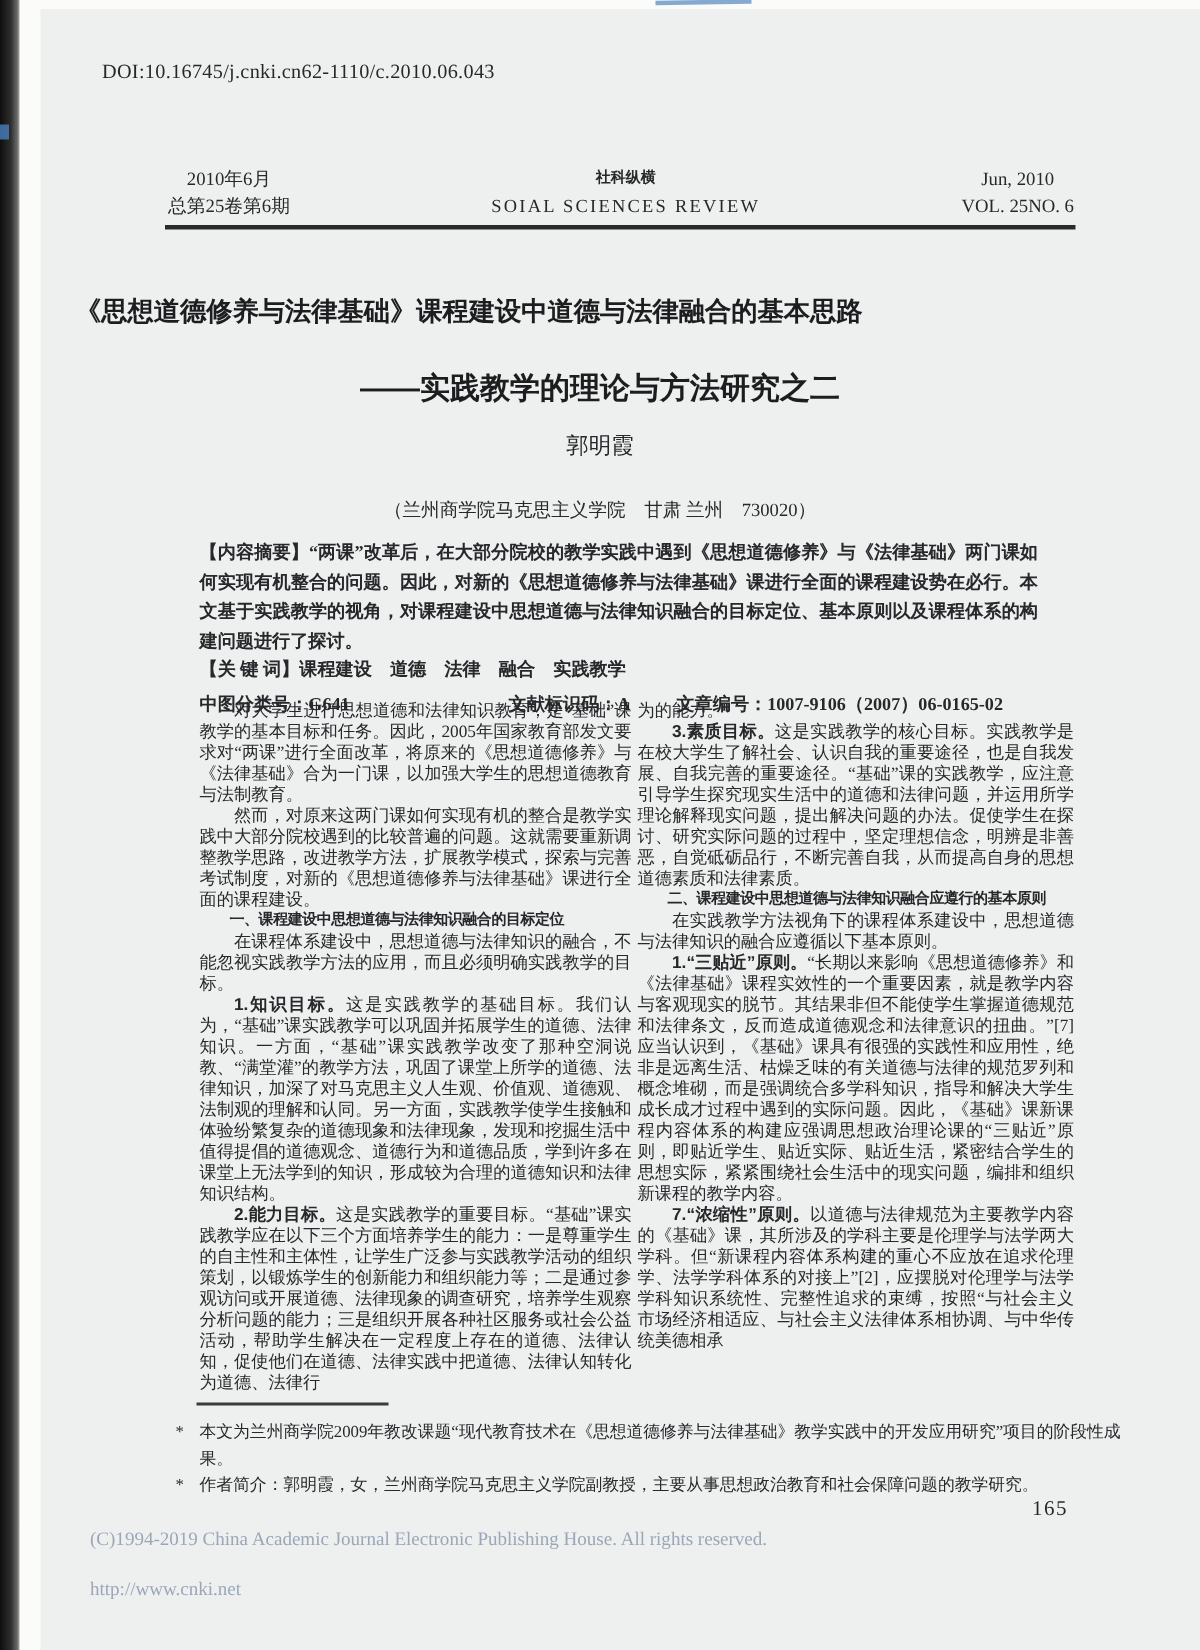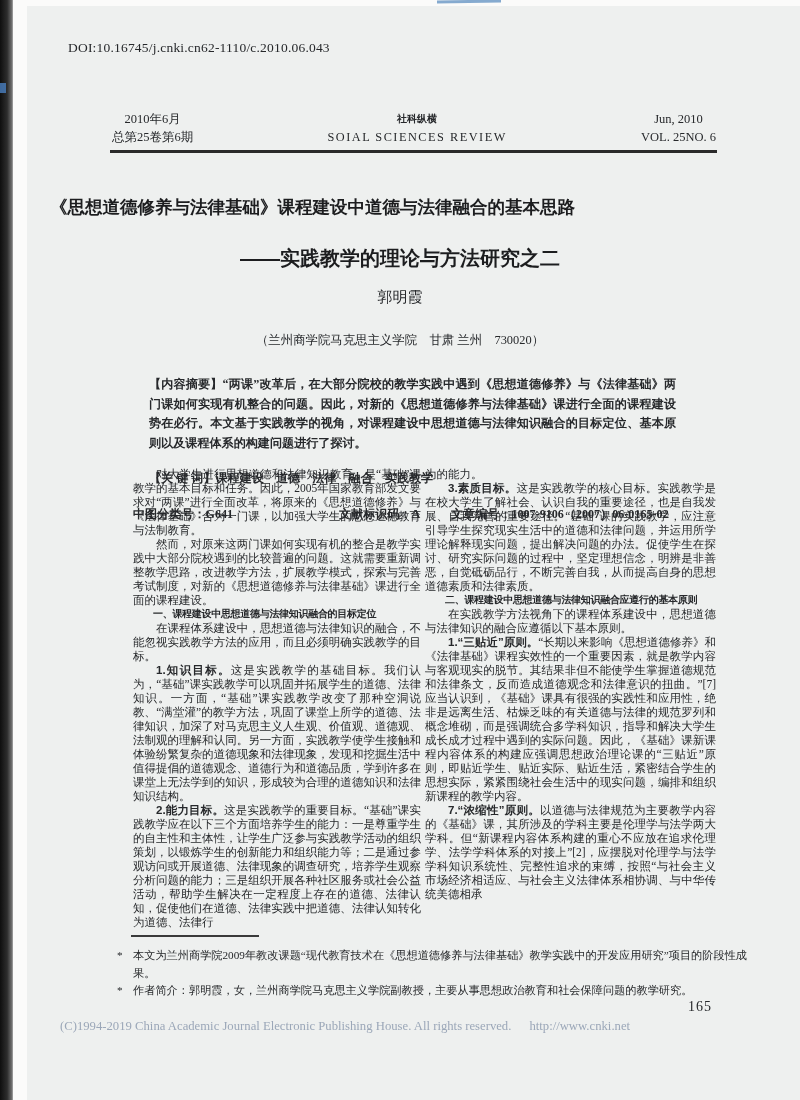--- a/index.html
+++ b/index.html
@@ -25,21 +25,21 @@
 
   .title{position:absolute;left:50px;top:195px;width:700px;margin:0;
     font-family:"Liberation Sans","DejaVu Sans",sans-serif;font-weight:800;font-size:17.5px;color:#1c1d1f;}
   .subtitle{position:absolute;left:50px;top:245px;width:700px;margin:0;text-align:center;
     font-family:"Liberation Sans","DejaVu Sans",sans-serif;font-weight:700;font-size:20px;color:#1c1d1f;}
   .author{position:absolute;left:50px;top:288px;width:700px;text-align:center;font-size:15px;}
   .affil{position:absolute;left:50px;top:332px;width:700px;text-align:center;font-size:12.4px;}
 
   .abstract-block{position:absolute;left:133px;top:359px;width:559px;
     font-size:12.1px;line-height:19.5px;font-weight:600;text-align:justify;}
-  .abstract-block p{margin:16px;}
+  .abstract-block p{margin:0;}
   .abs-label{font-weight:700;}
   .meta{display:flex;margin-top:3px;}
   .meta .m1{width:206px;}
   .meta .m2{width:112px;}
   .meta .m3{flex:1;}
 
   .cols{position:absolute;left:133px;top:455px;width:583px;}
   .col{position:absolute;top:12px;font-size:11.5px;line-height:14px;text-align:justify;}
   .col-left{left:0;width:288px;}
   .col-right{left:292px;width:291px;}
@@ -51,21 +51,21 @@
 
   .fn-rule{position:absolute;left:131px;top:935px;width:128px;height:2px;background:#3a3a3a;}
   .footnotes{position:absolute;left:117px;top:947px;width:632px;font-size:11.2px;line-height:17.5px;}
   .fn{display:flex;}
   .fn-m{width:16px;flex:none;}
   .fn-t{flex:1;}
 
   .pagenum{position:absolute;left:650px;top:999px;width:62px;text-align:right;
     font-size:14px;letter-spacing:1px;}
   .watermark{position:absolute;left:60px;top:1019px;width:682px;display:flex;gap:18px;
-    color:#9ba7b8;font-size:12.7px;white-space:nowrap;}
+    color:#9ba7b8;font-size:12.7px;white-space:nowrap;flex-direction:column;}
 </style>
 </head>
 <body>
 
 <div class="root">
   <div class="paper"></div>
   <div class="edge-dark"></div>
   <div class="artifact-top"></div>
   <div class="artifact-left"></div>
 

